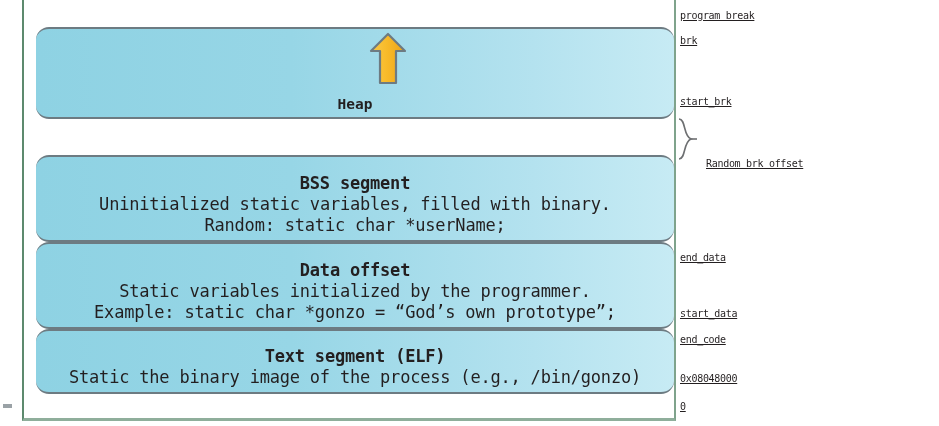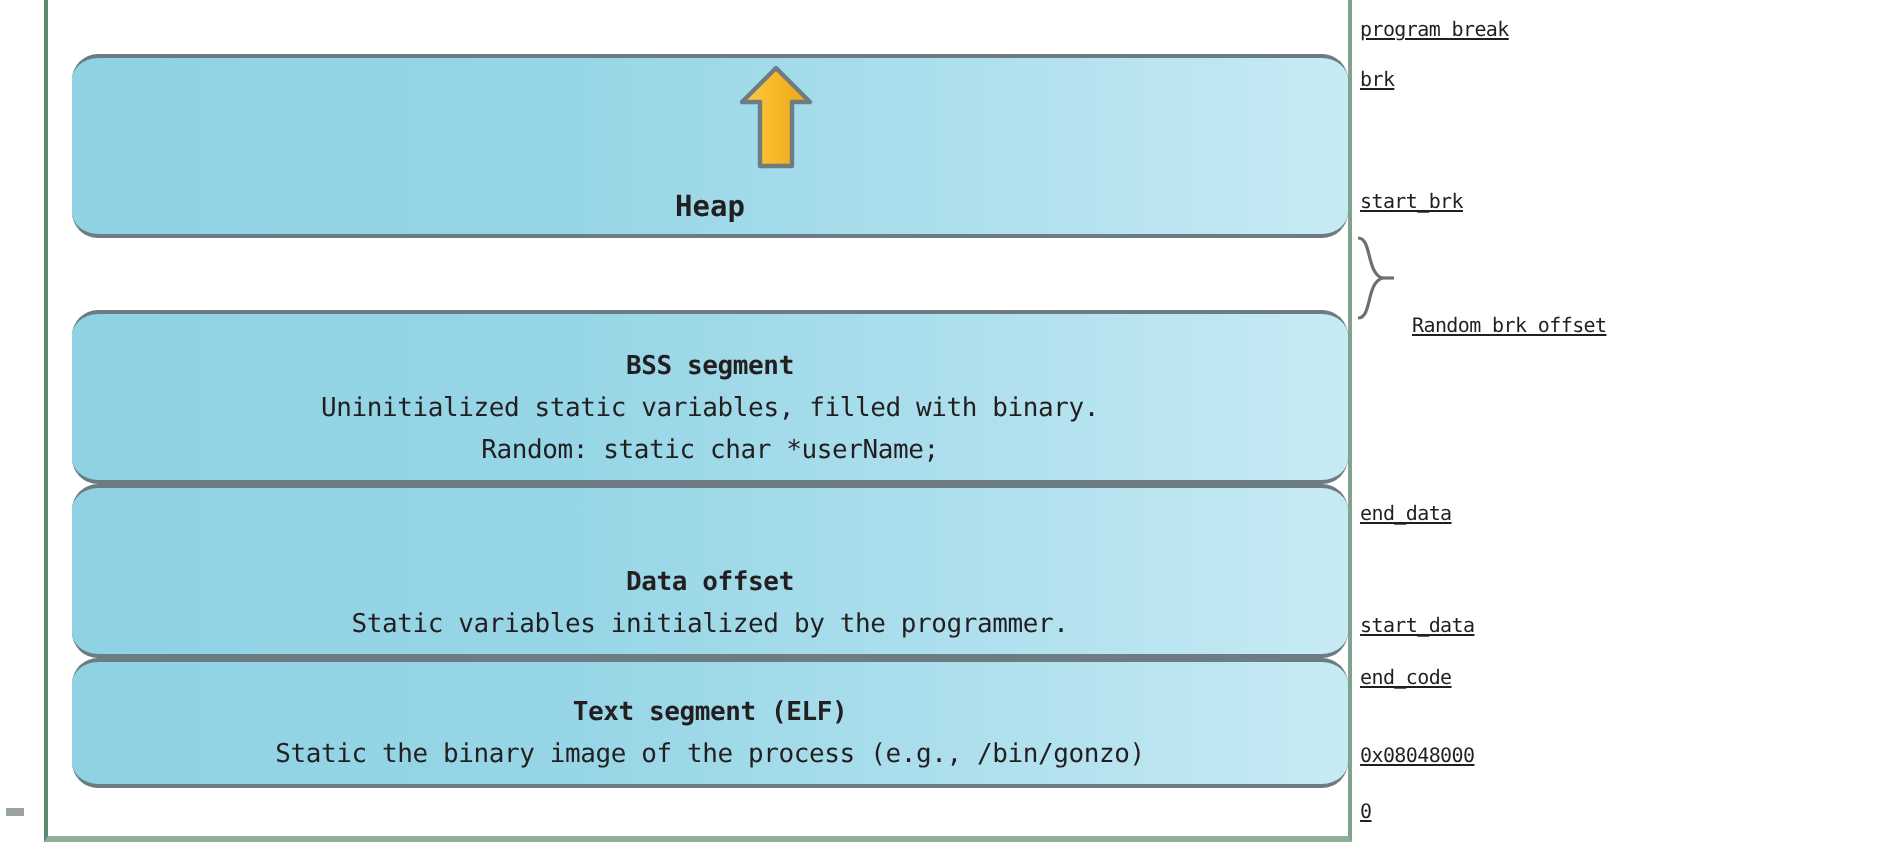--- a/index.html
+++ b/index.html
@@ -36,21 +36,21 @@
     border-top:2px solid #6d7b82;
     border-bottom:2px solid #6d7b82;
   }
   .band.white{background:#ffffff;}
 
   .band-inner{
     position:absolute;
     left:0;right:0;bottom:4px;
     text-align:center;
     line-height:21px;
-    font-size:13px;
+    font-size:17px;
     letter-spacing:-0.2px;
     white-space:nowrap;
   }
   .band-title{font-weight:bold;}
   .band-line{font-weight:normal;}
 
   
   #band-heap .heap-label{
     position:absolute;
     left:0;right:0;bottom:5px;
@@ -126,20 +126,21 @@
         <div class="band-title">BSS segment</div>
         <div class="band-line">Uninitialized static variables, filled with binary.</div>
         <div class="band-line">Random: static char *userName;</div>
       </div>
     </div>
 
     <div class="band blue" id="band-data" style="top:243px;height:87px;">
       <div class="band-inner">
         <div class="band-title">Data offset</div>
         <div class="band-line">Static variables initialized by the programmer.</div>
+        <div class="band-line">Example: static char *gonzo = “God’s own prototype”;</div>
       </div>
     </div>
 
     <div class="band blue" id="band-text" style="top:330px;height:65px;">
       <div class="band-inner">
         <div class="band-title">Text segment (ELF)</div>
         <div class="band-line">Static the binary image of the process (e.g., /bin/gonzo)</div>
       </div>
     </div>
 

